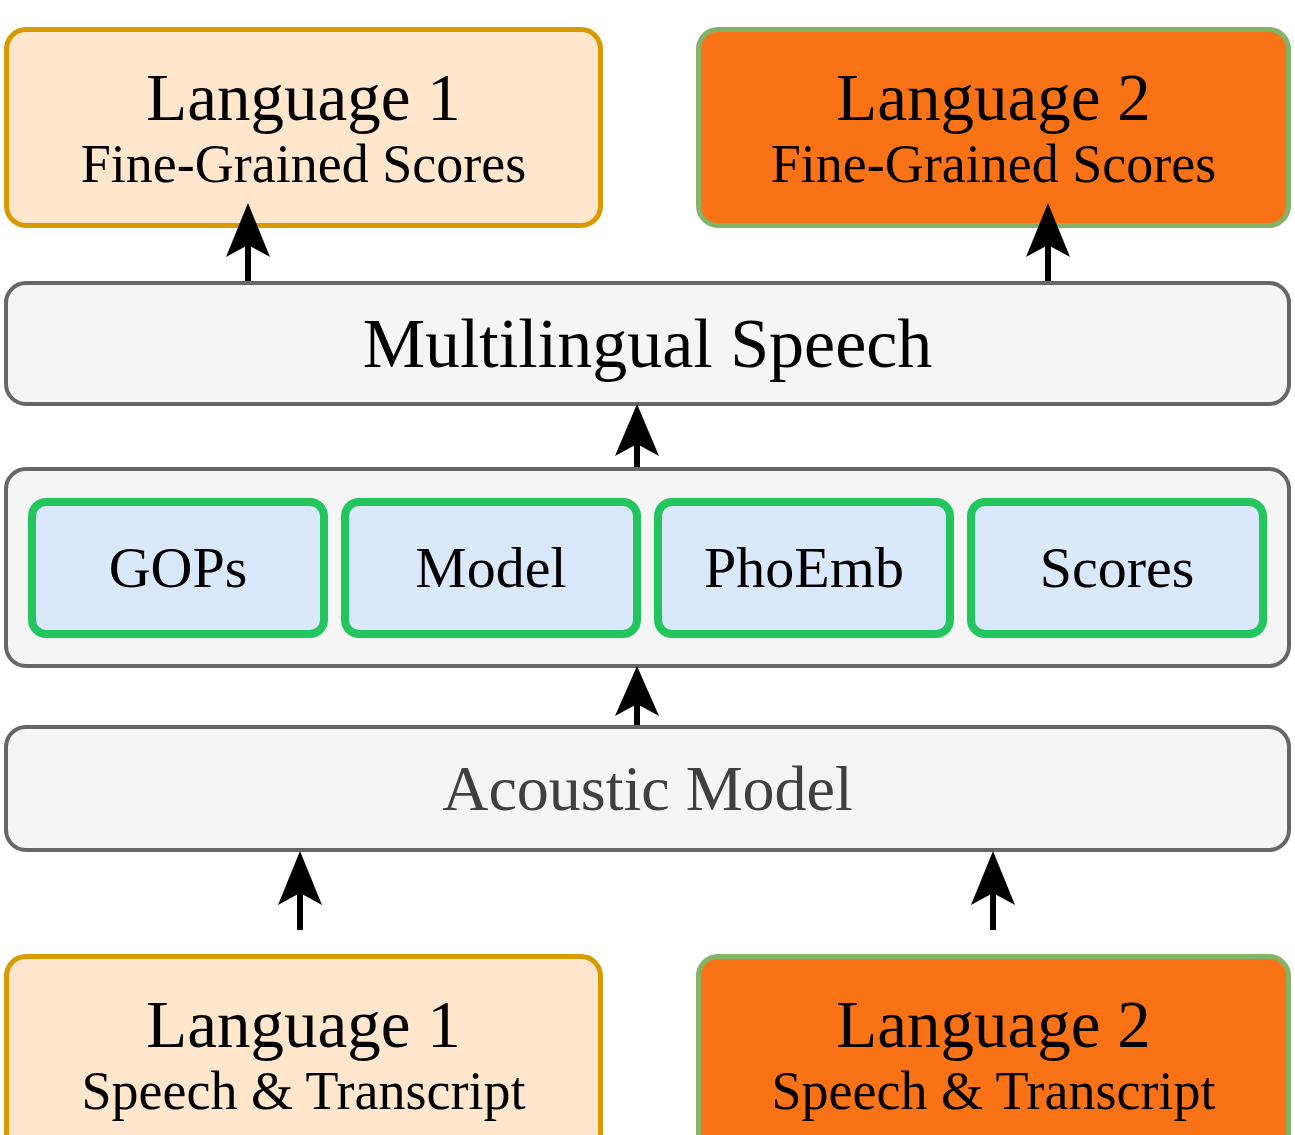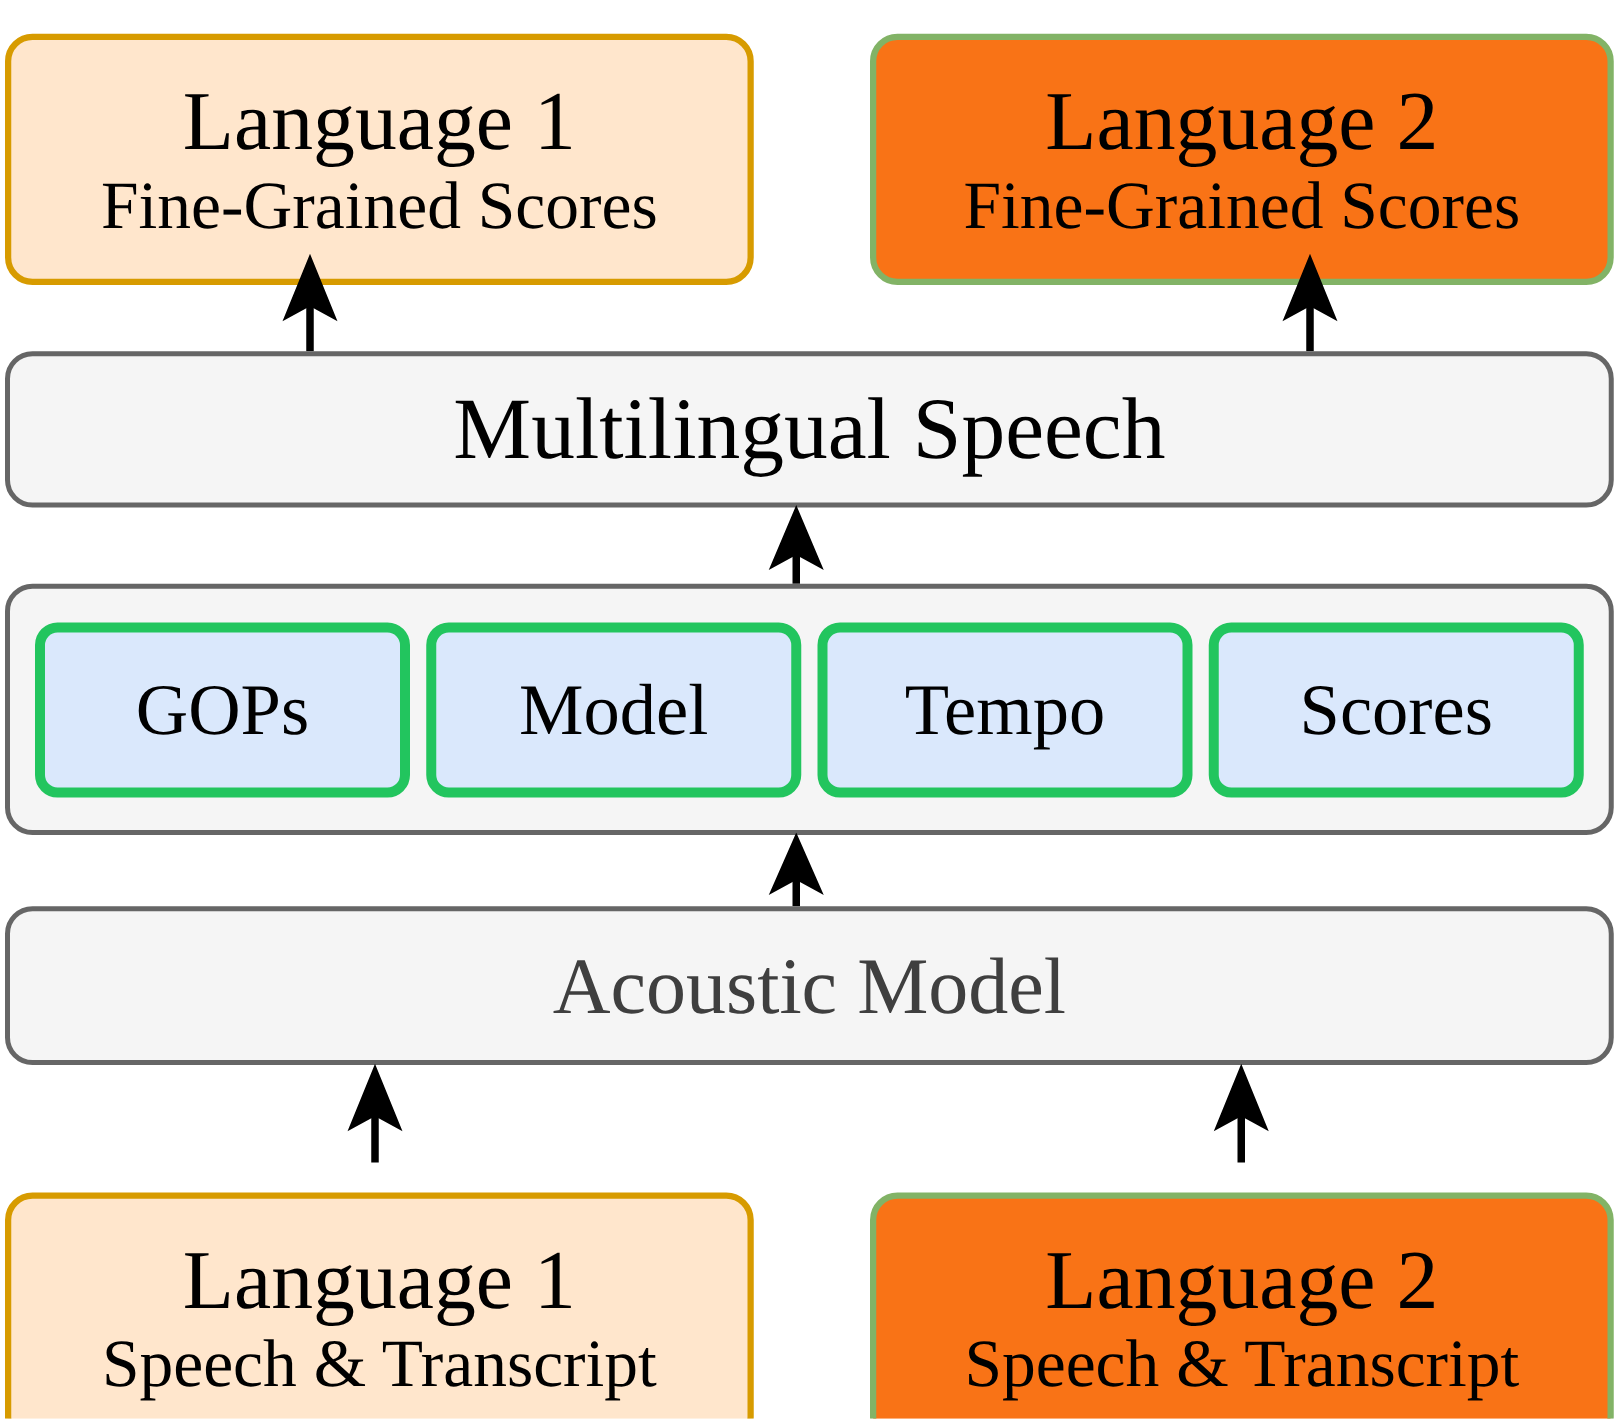--- a/index.html
+++ b/index.html
@@ -88,21 +88,21 @@
   <div class="arrow" style="left:612px; top:404px; height:64px;">
     <svg viewBox="0 0 50 64" preserveAspectRatio="none" xmlns="http://www.w3.org/2000/svg">
       <line x1="25" y1="63" x2="25" y2="38" stroke="#000" stroke-width="6"></line>
       <polygon points="25,0 47,52 25,40 3,52" fill="#000"></polygon>
     </svg>
   </div>
 
   <div class="box gray-row features-row" style="left:4px; top:467px; width:1287px; height:201px;">
     <div class="feature-chip">GOPs</div>
     <div class="feature-chip">Model</div>
-    <div class="feature-chip">Tempo</div>
+    <div class="feature-chip">PhoEmb</div>
     <div class="feature-chip">Scores</div>
   </div>
 
   <div class="arrow" style="left:612px; top:666px; height:60px;">
     <svg viewBox="0 0 50 60" preserveAspectRatio="none" xmlns="http://www.w3.org/2000/svg">
       <line x1="25" y1="59" x2="25" y2="36" stroke="#000" stroke-width="6"></line>
       <polygon points="25,0 47,50 25,38 3,50" fill="#000"></polygon>
     </svg>
   </div>
 

